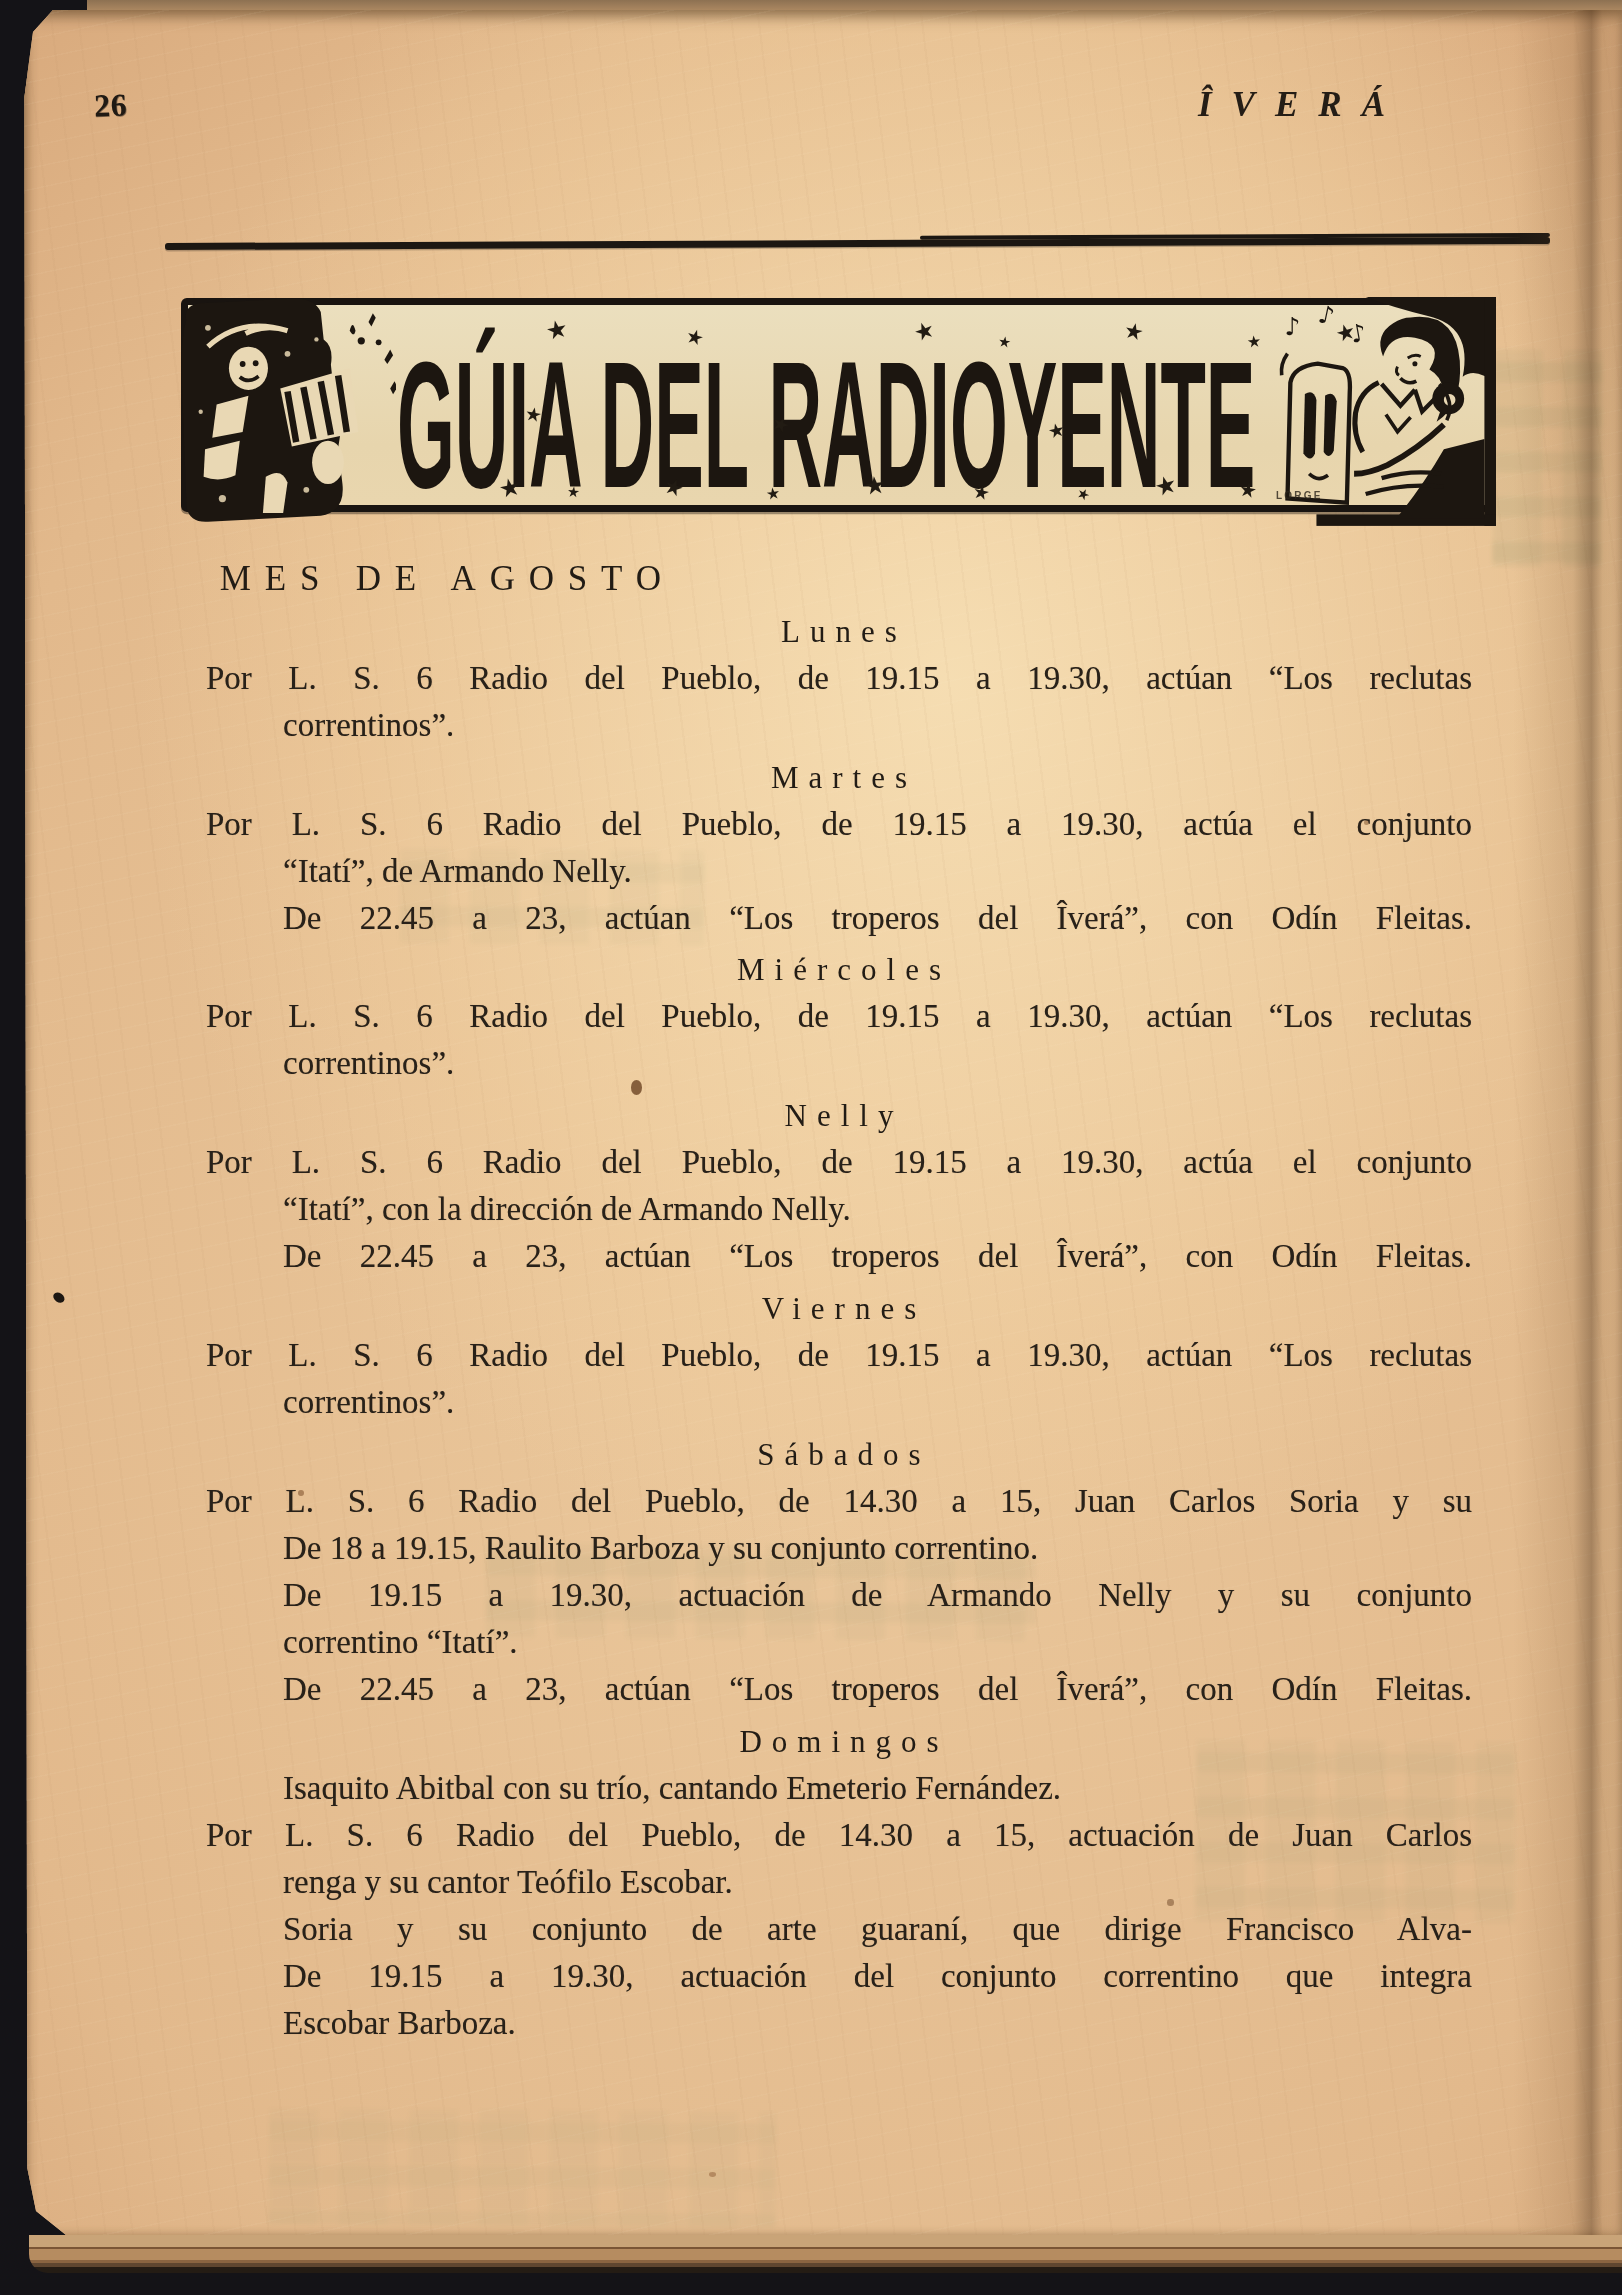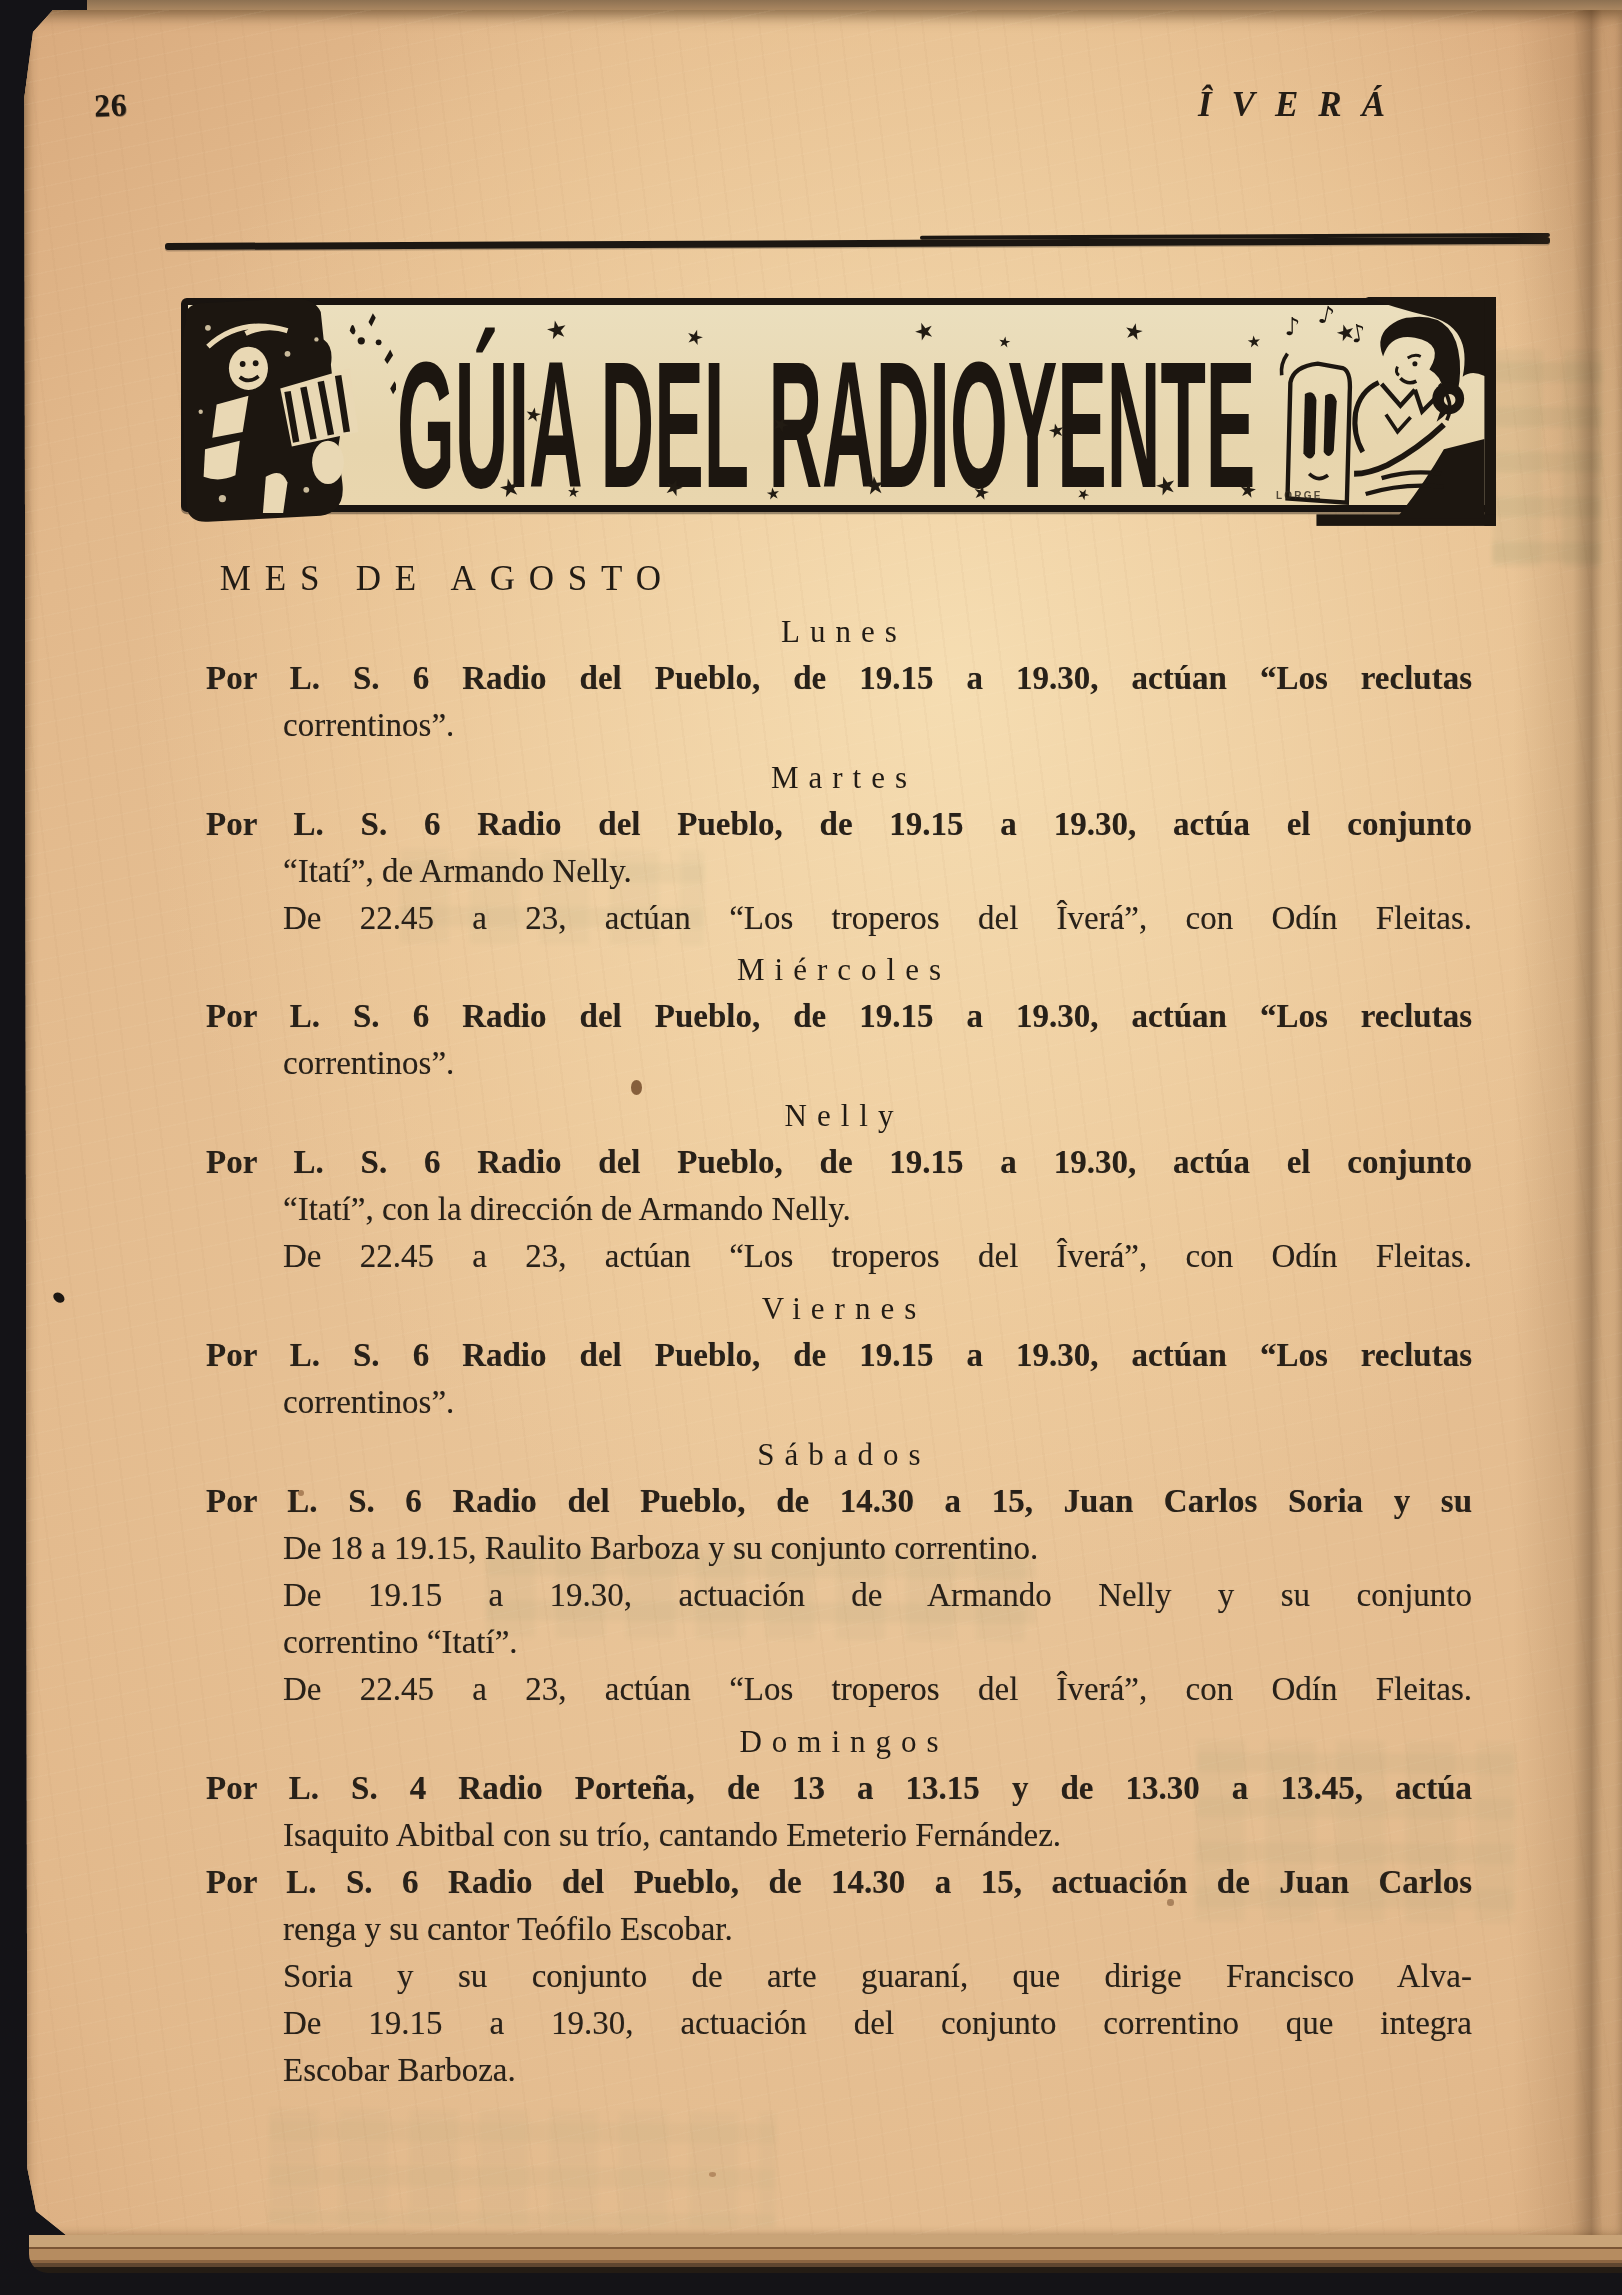--- a/index.html
+++ b/index.html
@@ -63,21 +63,21 @@
     font-size:10px;font-weight:bold;letter-spacing:2.2px;color:#2c251b;opacity:.8;}
   
   .content{position:absolute;left:183px;top:545px;width:1266px;color:#282119;}
   .month-title{font-size:35px;font-weight:normal;letter-spacing:13.8px;text-align:left;
     line-height:48px;margin:0 0 4.3px 13.8px;color:#221c15;}
   .day-heading{font-size:31px;font-weight:normal;letter-spacing:10px;text-align:center;
     line-height:46px;margin:5.8px 0 0 10px;color:#221c15;}
   .line{font-size:33px;line-height:47px;padding-left:77px;white-space:nowrap;
     text-shadow:0 0 0.7px rgba(45,35,24,.35);}
   .line.fill{white-space:normal;text-align:justify;text-align-last:justify;}
-  .line.flush{padding-left:0;font-weight:bold;}
+  .line.flush{padding-left:0;}
 </style>
 </head>
 <body>
 
 <div class="top-page-edge"></div>
 
 <div class="page">
 
   <div class="ghost" style="left:406px;top:311px;width:311px;height:130px;"></div>
   <div class="ghost" style="left:811px;top:333px;width:261px;height:116px;"></div>
@@ -237,21 +237,20 @@
         <div>
           <div class="day-heading">Sábados</div>
           <div class="line fill flush">Por L. S. 6 Radio del Pueblo, de 14.30 a 15, Juan Carlos Soria y su</div>
           <div class="line">De 18 a 19.15, Raulito Barboza y su conjunto correntino.</div>
           <div class="line fill">De 19.15 a 19.30, actuación de Armando Nelly y su conjunto</div>
           <div class="line">correntino “Itatí”.</div>
           <div class="line fill">De 22.45 a 23, actúan “Los troperos del Îverá”, con Odín Fleitas.</div>
         </div>
         <div>
           <div class="day-heading">Domingos</div>
-          <div class="line fill flush">Por L. S. 4 Radio Porteña, de 13 a 13.15 y de 13.30 a 13.45, actúa</div>
           <div class="line">Isaquito Abitbal con su trío, cantando Emeterio Fernández.</div>
           <div class="line fill flush">Por L. S. 6 Radio del Pueblo, de 14.30 a 15, actuación de Juan Carlos</div>
           <div class="line">renga y su cantor Teófilo Escobar.</div>
           <div class="line fill">Soria y su conjunto de arte guaraní, que dirige Francisco Alva-</div>
           <div class="line fill">De 19.15 a 19.30, actuación del conjunto correntino que integra</div>
           <div class="line">Escobar Barboza.</div>
         </div>
       </div>
   </div>
 

